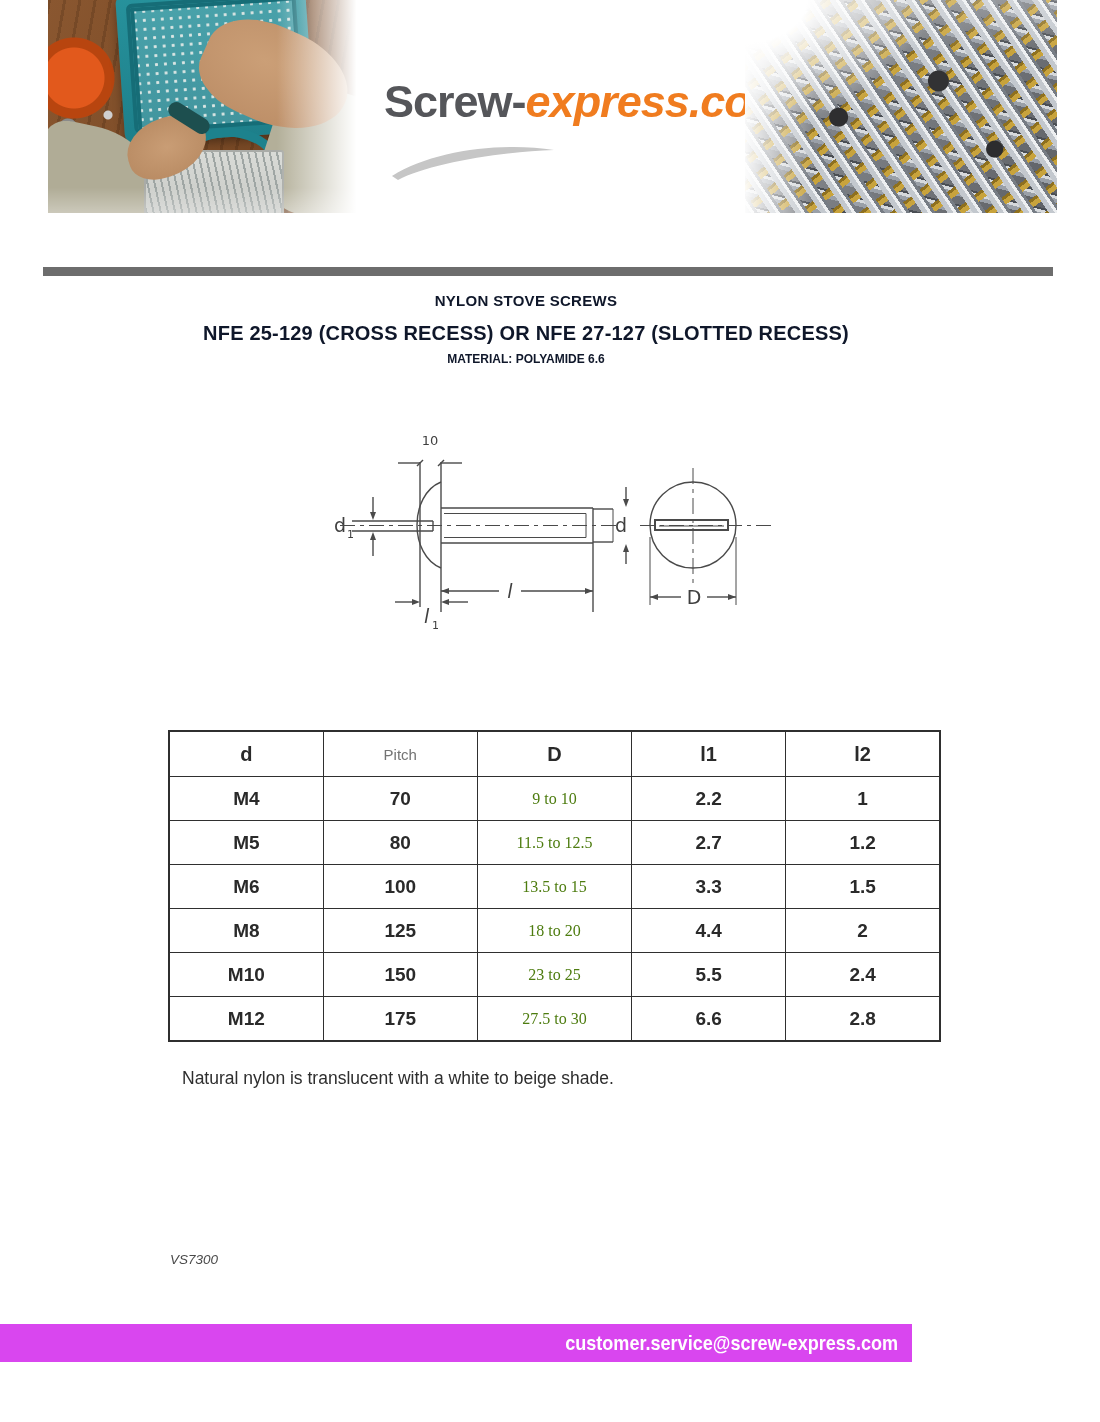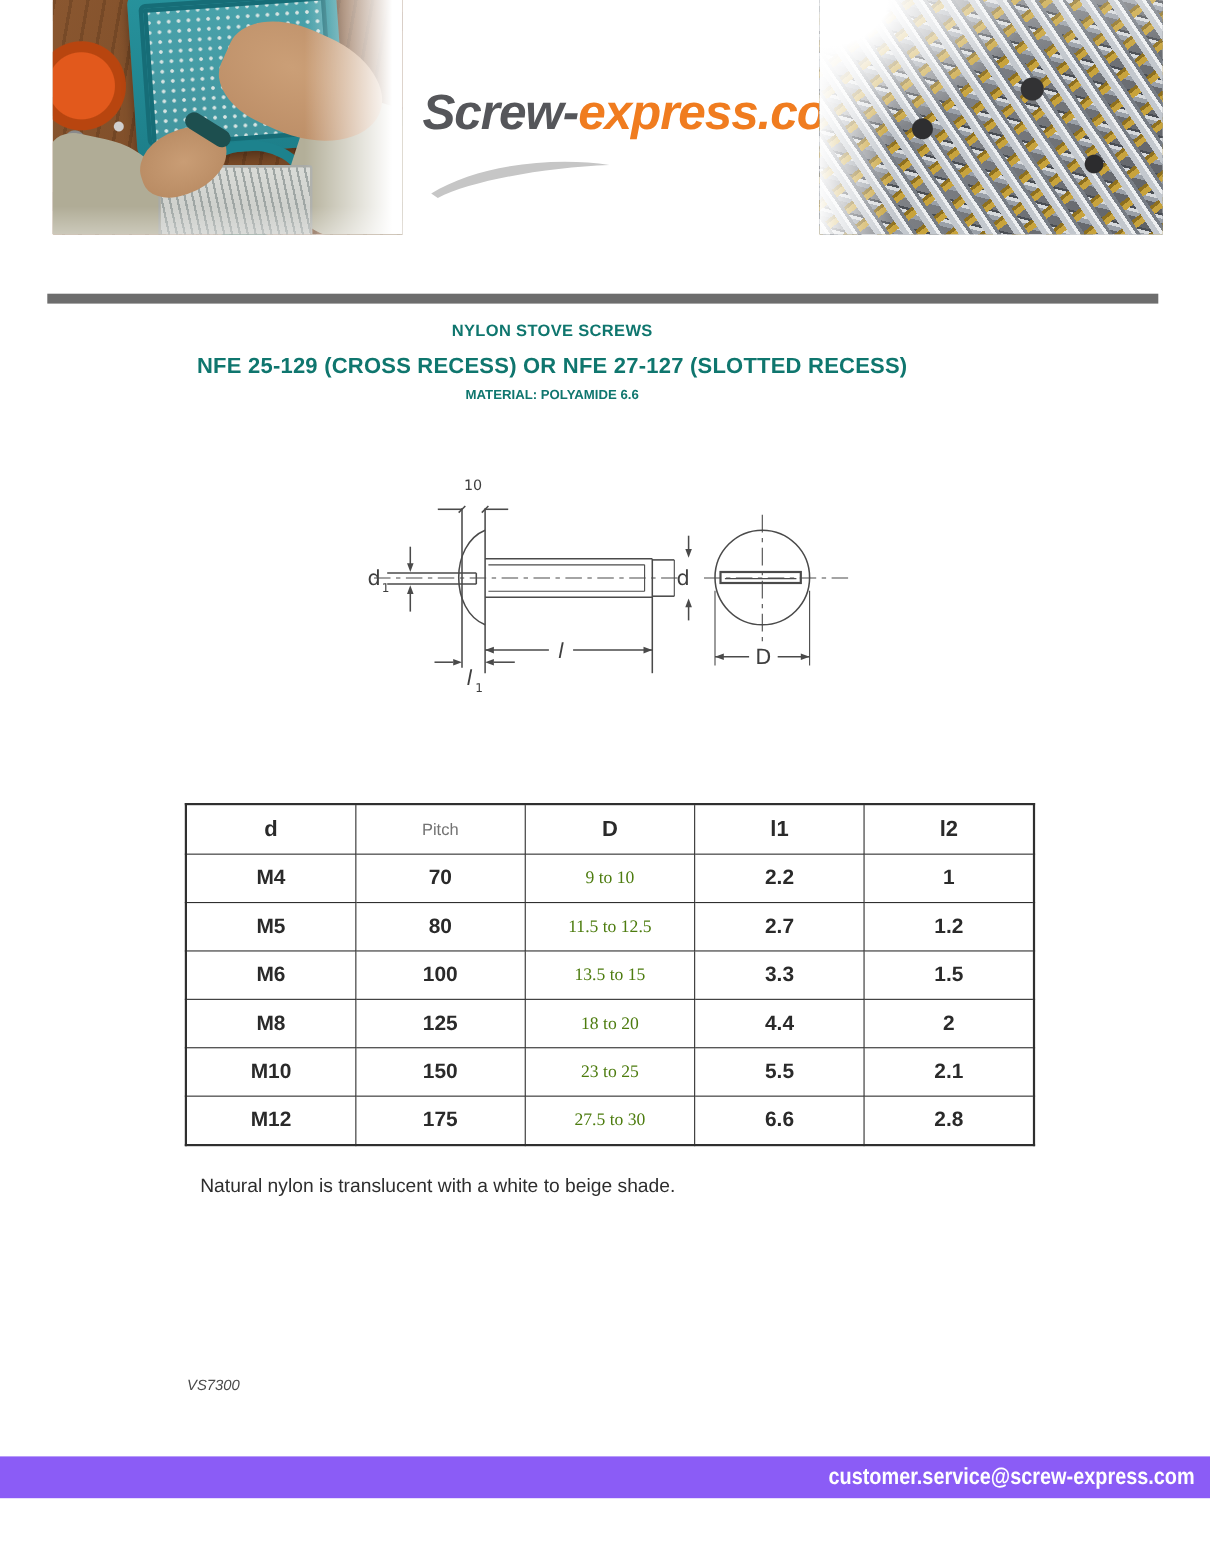--- a/index.html
+++ b/index.html
@@ -58,33 +58,33 @@
       linear-gradient(120deg,#94979c,#5d6065);}
   .photo-right::after{content:"";position:absolute;inset:0;background:
       radial-gradient(ellipse at 0% 0%,#ffffff 0 14%,rgba(255,255,255,0) 42%),
       linear-gradient(to left,rgba(255,255,255,0) 78%,rgba(255,255,255,.95) 100%),
       linear-gradient(to bottom,rgba(255,255,255,.25),rgba(255,255,255,0) 25%);}
 
   
   .logo{position:absolute;left:366px;top:0;width:380px;height:213px;background:#fff;}
   .logo-text{position:absolute;left:18px;top:76px;font-size:45px;font-weight:bold;white-space:nowrap;
       letter-spacing:-1px;}
-  .logo-gray{color:#55565a;font-style:italic;}
+  .logo-gray{color:#55565a;}
   .logo-orange{color:#f07c1f;font-style:italic;}
   .logo-swoosh{position:absolute;left:22px;top:140px;}
 
   
   .banner{position:absolute;left:43px;top:213px;width:1010px;height:54px;background:#e87226;
       display:flex;align-items:center;justify-content:center;}
   .banner-title{color:#ffffff;font-weight:bold;font-size:45px;letter-spacing:0px;
       transform:scaleX(.82);transform-origin:center;white-space:nowrap;}
   .gray-strip{position:absolute;left:43px;top:267px;width:1010px;height:9px;background:#6d6d6d;}
 
   
-  .headings{position:absolute;left:0;top:292px;width:1004px;text-align:center;color:#0f766e;}
+  .headings{position:absolute;left:0;top:292px;width:1004px;text-align:center;color:#0f172a;padding-left:24px;}
   .h-small{font-size:15px;font-weight:bold;letter-spacing:.3px;}
   .h-big{font-size:20px;font-weight:bold;margin-top:13px;letter-spacing:.2px;}
   .h-mid{font-size:12px;font-weight:bold;margin-top:7px;}
 
   
   .drawing{position:absolute;left:310px;top:425px;}
   .drawing line,.drawing path,.drawing circle,.drawing rect{stroke:#4a4a4a;stroke-width:1.4;fill:none;}
   .drawing .thin{stroke-width:1;}
   .drawing .thick{stroke-width:2;}
   .drawing polygon{fill:#4a4a4a;stroke:none;}
@@ -104,21 +104,21 @@
   th.hdr-bold{font-size:20px;font-weight:bold;}
   th.hdr-light{font-size:15px;font-weight:normal;color:#737373;}
   td.c-bold{font-size:19px;font-weight:bold;}
   td.c-range{font-size:16px;font-weight:normal;color:#4d7c0f;font-family:Liberation Serif, serif;}
 
   
   .note{position:absolute;left:170px;top:1068px;font-size:17.5px;color:#2e2e2e;margin-left:12px;}
   .doc-code{position:absolute;left:170px;top:1252px;font-size:13.5px;color:#4a4a4a;font-style:italic;}
 
   
-  .footer-bar{position:absolute;left:0;top:1324px;width:1100px;height:38px;background:#8b5cf6;
+  .footer-bar{position:absolute;left:0;top:1324px;width:912px;height:38px;background:#d946ef;
       display:flex;align-items:center;justify-content:flex-end;}
   .footer-email{color:#ffffff;font-weight:bold;font-size:21px;margin-right:14px;
       transform:scaleX(.86);transform-origin:right;white-space:nowrap;}
 </style>
 </head>
 <body>
 
 <div class="page">
 
   <div class="photo photo-left">
@@ -262,21 +262,21 @@
         <td class="c-bold">125</td>
         <td class="c-range">18 to 20</td>
         <td class="c-bold">4.4</td>
         <td class="c-bold">2</td>
       </tr>
       <tr>
         <td class="c-bold">M10</td>
         <td class="c-bold">150</td>
         <td class="c-range">23 to 25</td>
         <td class="c-bold">5.5</td>
-        <td class="c-bold">2.1</td>
+        <td class="c-bold">2.4</td>
       </tr>
       <tr>
         <td class="c-bold">M12</td>
         <td class="c-bold">175</td>
         <td class="c-range">27.5 to 30</td>
         <td class="c-bold">6.6</td>
         <td class="c-bold">2.8</td>
       </tr>
     </tbody>
   </table>

